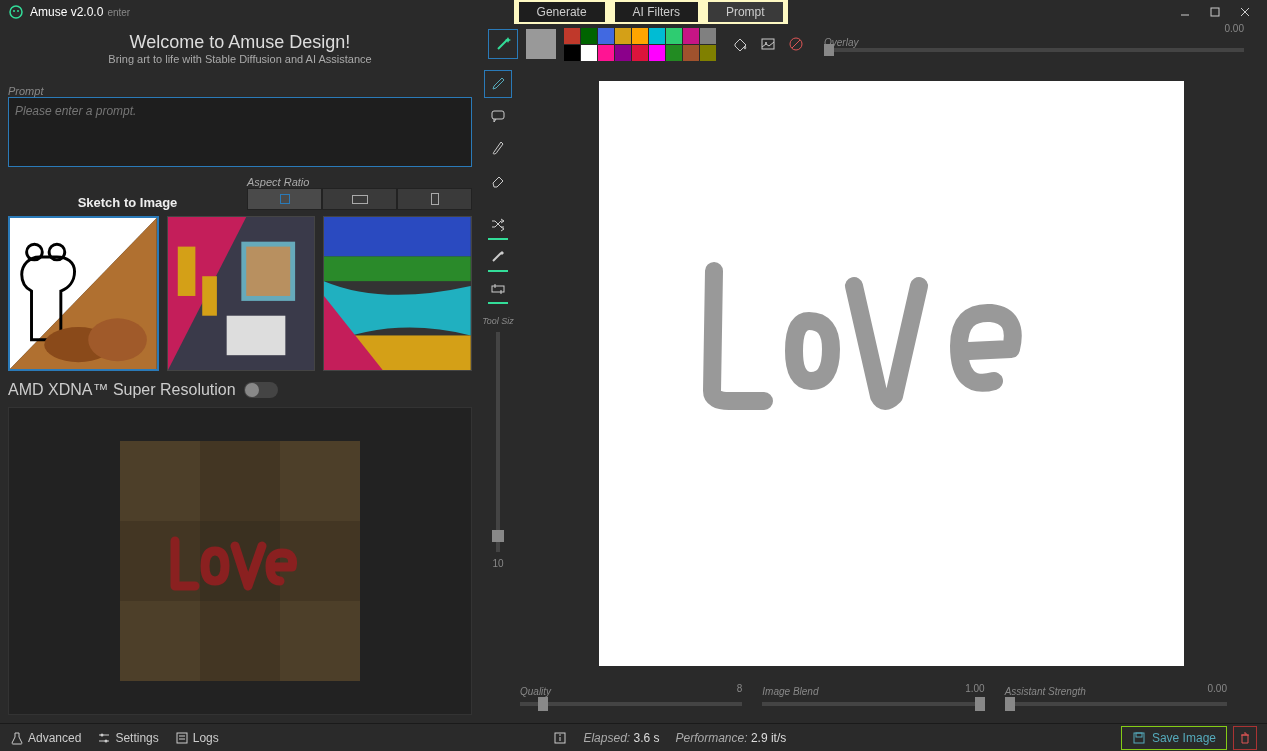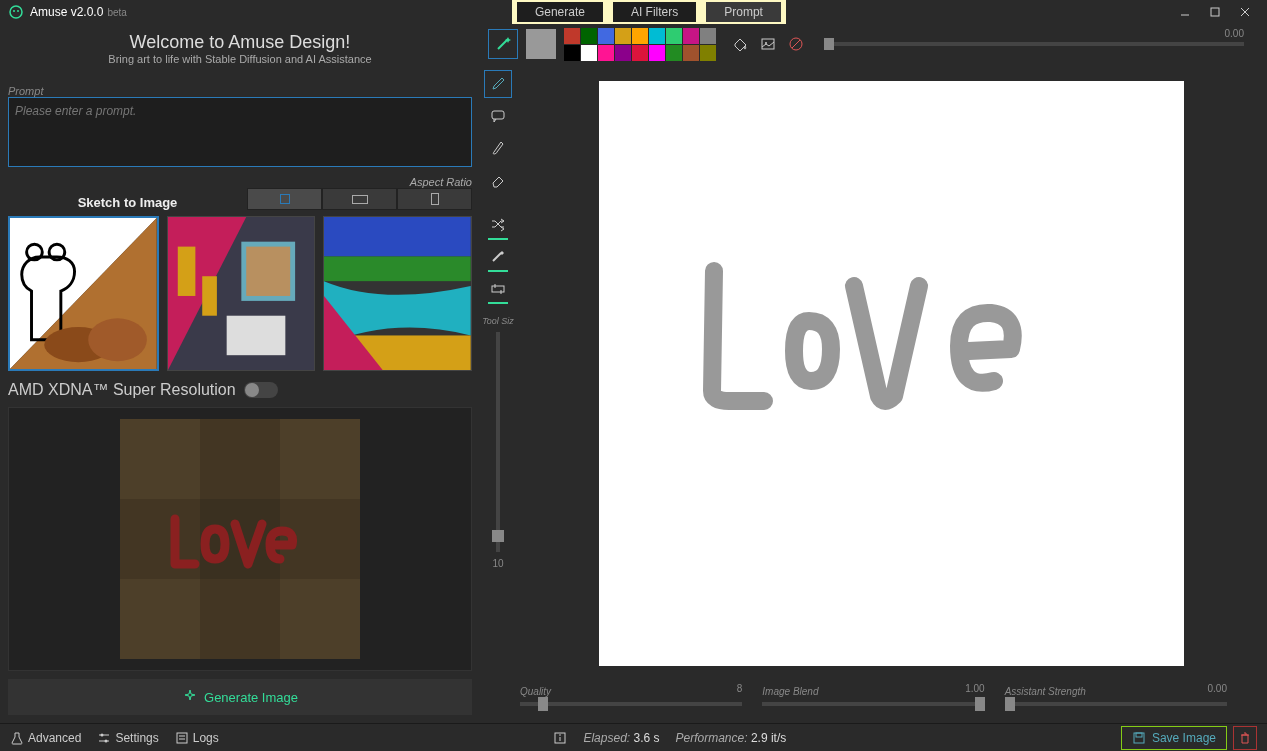--- a/index.html
+++ b/index.html
@@ -16,21 +16,21 @@
 .main { display:flex; height:699px; }
 .left-panel { width:480px; background:#2a2a2a; display:flex; flex-direction:column; padding:8px; }
 .welcome { text-align:center; margin-bottom:16px; }
 .welcome h2 { font-size:18px; font-weight:normal; color:#ddd; }
 .welcome p { font-size:11px; color:#aaa; }
 .prompt-section { margin-top:4px; }
 .prompt-label { font-size:11px; color:#888; font-style:italic; }
 .prompt-box { width:100%; height:70px; background:#1e1e1e; border:1px solid #2a7ab8; color:#888; padding:6px; font-style:italic; font-size:12px; resize:none; }
 .aspect-row { display:flex; align-items:flex-end; margin-top:6px; }
 .sketch-title { flex:1; text-align:center; font-weight:bold; color:#eee; font-size:13px; }
-.aspect-group { display:flex; flex-direction:column; align-items:flex-end; }
+.aspect-group { display:flex; flex-direction:column; align-items:flex-start; }
 .aspect-label { font-size:11px; color:#aaa; font-style:italic; }
 .aspect-btns { display:flex; }
 .aspect-btn { width:75px; height:22px; background:#3a3a3a; border:1px solid #222; display:flex; align-items:center; justify-content:center; cursor:pointer; }
 .aspect-btn.active { background:#4a4a4a; }
 .aspect-shape { border:1px solid #2a7ab8; }
 .aspect-btn:not(.active) .aspect-shape { border-color:#aaa; }
 .thumbs { display:flex; gap:8px; margin-top:6px; }
 .thumb { flex:1; height:155px; background:#333; border:1px solid #444; cursor:pointer; position:relative; overflow:hidden; }
 .thumb.selected { border:2px solid #2a7ab8; }
 .toggle-row { display:flex; align-items:center; margin-top:10px; gap:8px; }
@@ -83,21 +83,21 @@
 </head>
 <body>
 
 <div class="titlebar">
   <svg class="logo" viewBox="0 0 16 16">
       <circle cx="8" cy="8" r="6" fill="none" stroke="#3d9" stroke-width="1.5"></circle>
       <circle cx="6" cy="7" r="1" fill="#3d9"></circle>
       <circle cx="10" cy="7" r="1" fill="#3d9"></circle>
     </svg>
   <span class="app-title">Amuse v2.0.0</span>
-  <span class="beta">beta</span>
+  <span class="beta">enter</span>
   <div class="tabs">
     <div class="tab">Generate</div>
     <div class="tab">AI Filters</div>
     <div class="tab active">Prompt</div>
   </div>
   <div class="win-controls">
     <div class="win-btn">
         <svg width="12" height="12">
           <line x1="2" y1="9" x2="10" y2="9" stroke="#ccc" stroke-width="1"></line>
         </svg>
@@ -191,26 +191,20 @@
               <rect x="160" y="0" width="80" height="80" fill="#5a4a30"></rect>
               <rect x="0" y="80" width="80" height="80" fill="#4a3a25"></rect>
               <rect x="160" y="80" width="80" height="80" fill="#4a3a25"></rect>
               <rect x="0" y="160" width="80" height="80" fill="#5a4a30"></rect>
               <rect x="80" y="160" width="80" height="80" fill="#4a3a25"></rect>
               <rect x="160" y="160" width="80" height="80" fill="#5a4a30"></rect>
             </g>
           <path d="M55 100 L55 145 L75 145 M95 110 Q85 110 85 125 Q85 140 95 140 Q105 140 105 125 Q105 110 95 110 M115 105 L128 145 L142 105 M160 140 Q150 140 150 125 Q150 112 162 112 Q175 112 172 126 L155 126" fill="none" stroke="#8a2020" stroke-width="9" stroke-linecap="round" stroke-linejoin="round"></path>
         </svg>
       </div>
-    </div>
-    <div class="generate-btn">
-      <svg width="16" height="16">
-          <path d="M8 1l1 4 4 1-4 1-1 4-1-4-4-1 4-1z" fill="none" stroke="#3d9"></path>
-        </svg>
-      <span>Generate Image</span>
     </div>
   </div>
 
   <div class="right-panel">
     <div class="top-toolbar">
       <div class="magic-btn">
         <svg width="18" height="18">
             <line x1="4" y1="14" x2="14" y2="4" stroke="#3d9" stroke-width="2"></line>
             <path d="M14 2l1 2 2 1-2 1-1 2-1-2-2-1 2-1z" fill="#3d9"></path>
           </svg>
@@ -250,20 +244,21 @@
             </svg>
           </div>
         <div class="tool-icon">
             <svg width="16" height="16">
               <circle cx="8" cy="8" r="6" fill="none" stroke="#d55"></circle>
               <line x1="4" y1="12" x2="12" y2="4" stroke="#d55"></line>
             </svg>
           </div>
       </div>
       <div class="overlay-group" style="position:relative">
+        <div class="overlay-label">Overlay</div>
         <div class="overlay-track">
             <div class="overlay-handle"></div>
           </div>
         <div class="overlay-val">0.00</div>
       </div>
     </div>
 
     <div class="canvas-row">
       <div class="side-tools">
         <div class="side-tool active">

